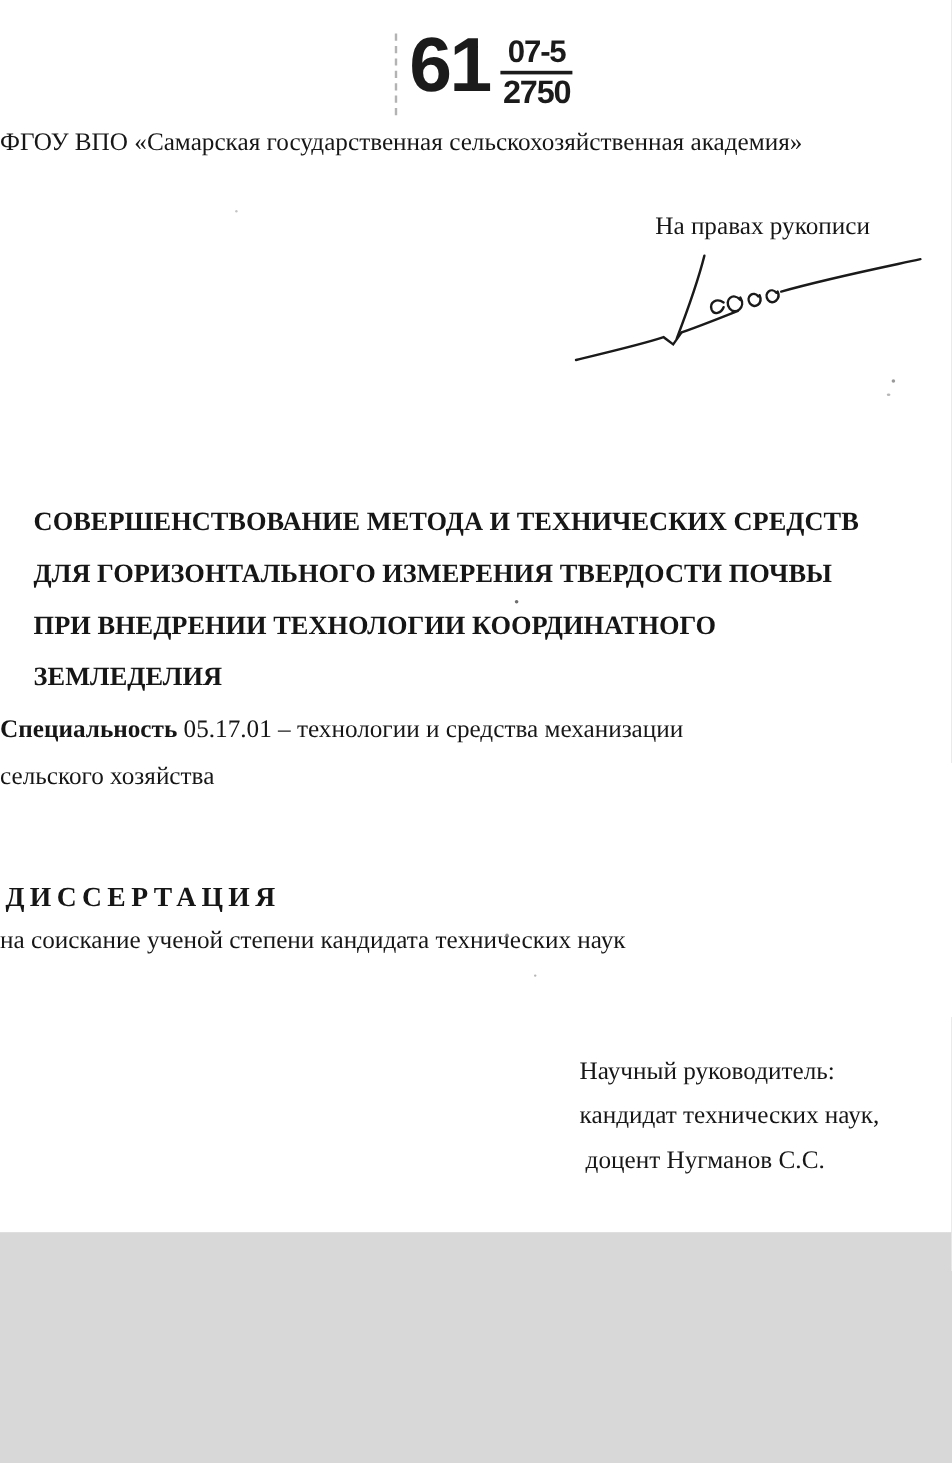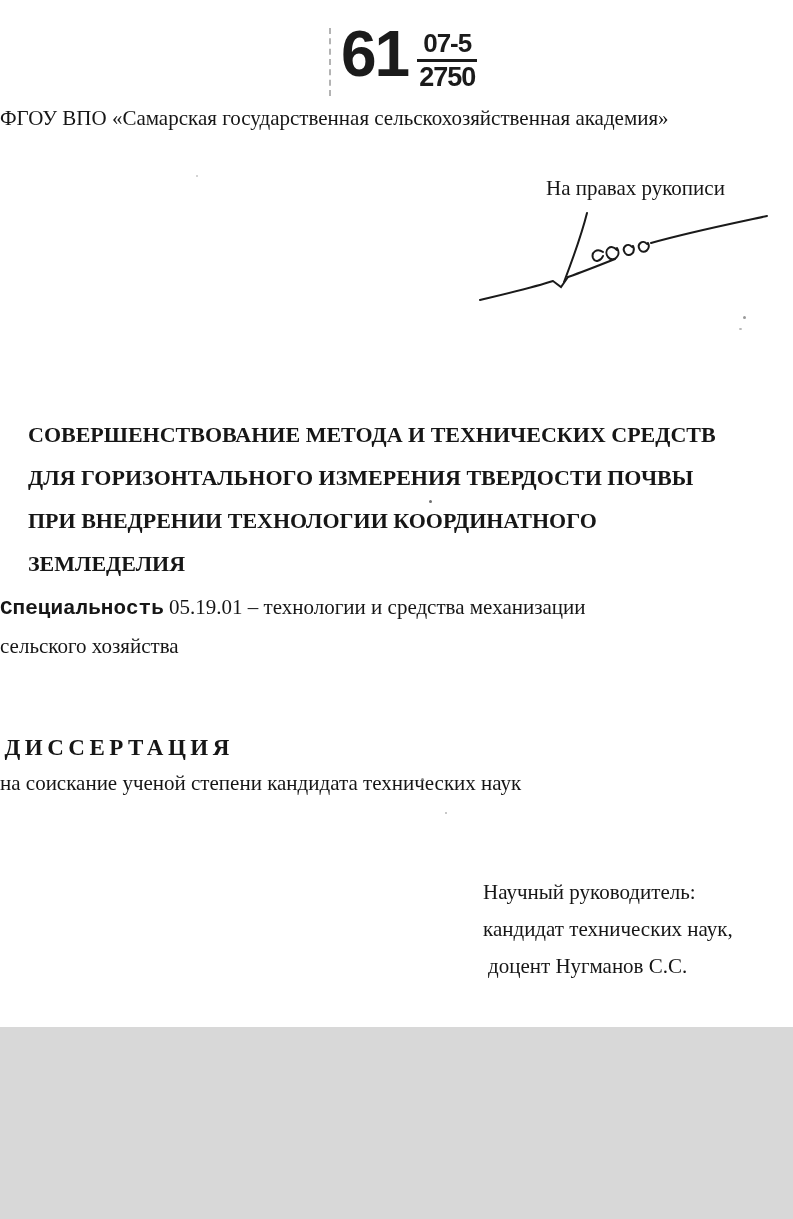--- a/index.html
+++ b/index.html
@@ -30,21 +30,21 @@
   .institution { top: 104px; font-size: 21px; line-height: 28px; }
   .manuscript-note { left: 546px; top: 175px; font-size: 21px; line-height: 26px; }
 
   .signature { left: 450px; top: 203px; }
 
   .author { top: 351px; font-size: 22px; line-height: 30px; font-weight: bold; }
 
   .title-block { top: 413px; font-weight: bold; font-size: 22px; line-height: 43px; margin-left: 28px; }
 
   .spec-line1 { top: 594px; font-size: 21px; line-height: 27px; }
-  .spec-line1 b { font-weight: bold; font-family: Liberation Mono, monospace; }
+  .spec-line1 b { font-weight: bold; }
   .spec-line2 { top: 633px; font-size: 21px; line-height: 27px; }
 
   .doc-type { top: 734px; font-size: 23px; font-weight: bold; line-height: 28px;
               letter-spacing: 4.5px; text-indent: 4.5px; }
   .degree { top: 769px; font-size: 21px; line-height: 28px; }
 
   .supervisor { left: 483px; top: 874px; font-size: 21px; line-height: 37px; }
   .supervisor .sup-line { white-space: nowrap; }
   .supervisor .indent { padding-left: 5px; }
 
@@ -86,21 +86,21 @@
 
 
   <div class="abs center title-block">
     <div>СОВЕРШЕНСТВОВАНИЕ МЕТОДА И ТЕХНИЧЕСКИХ СРЕДСТВ</div>
     <div>ДЛЯ ГОРИЗОНТАЛЬНОГО ИЗМЕРЕНИЯ ТВЕРДОСТИ ПОЧВЫ</div>
     <div>ПРИ ВНЕДРЕНИИ ТЕХНОЛОГИИ КООРДИНАТНОГО</div>
     <div>ЗЕМЛЕДЕЛИЯ</div>
   </div>
 
   <div class="abs center spec-line1">
-    <b>Специальность</b><span> 05.19.01 – технологии и средства механизации</span>
+    <b>Специальность</b><span> 05.17.01 – технологии и средства механизации</span>
   </div>
   <div class="abs center spec-line2">сельского хозяйства</div>
 
   <div class="abs center doc-type">ДИССЕРТАЦИЯ</div>
   <div class="abs center degree">на соискание ученой степени кандидата технических наук</div>
 
   <div class="abs supervisor">
     <div class="sup-line">Научный руководитель:</div>
     <div class="sup-line">кандидат технических наук,</div>
     <div class="sup-line indent">доцент Нугманов С.С.</div>

